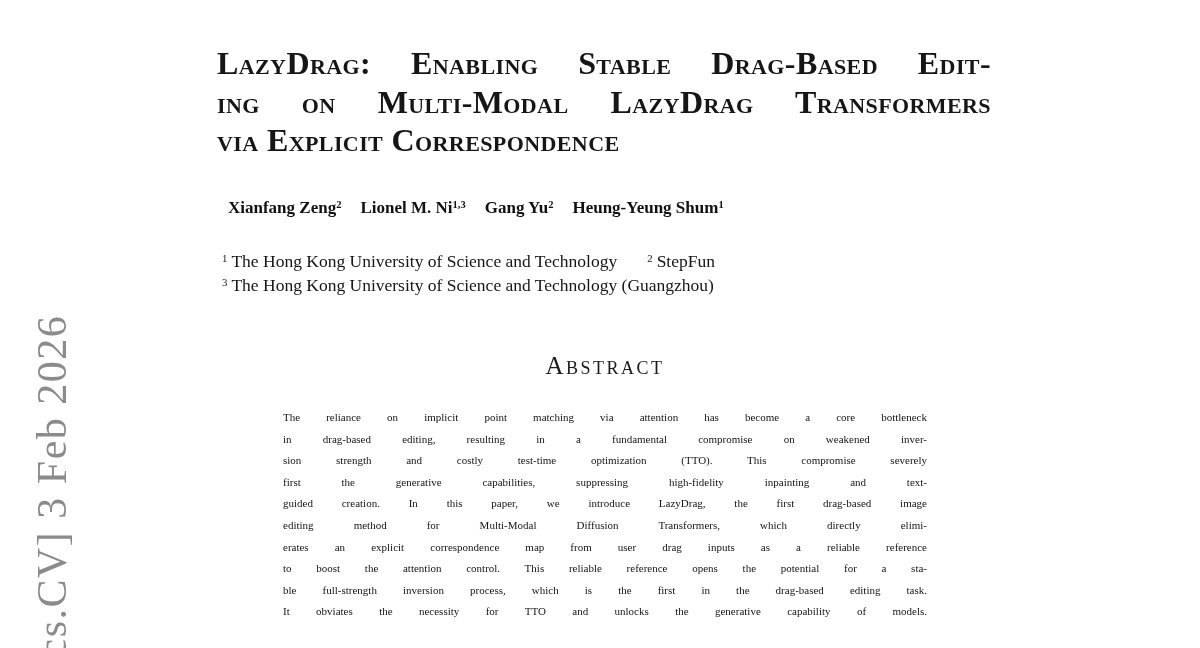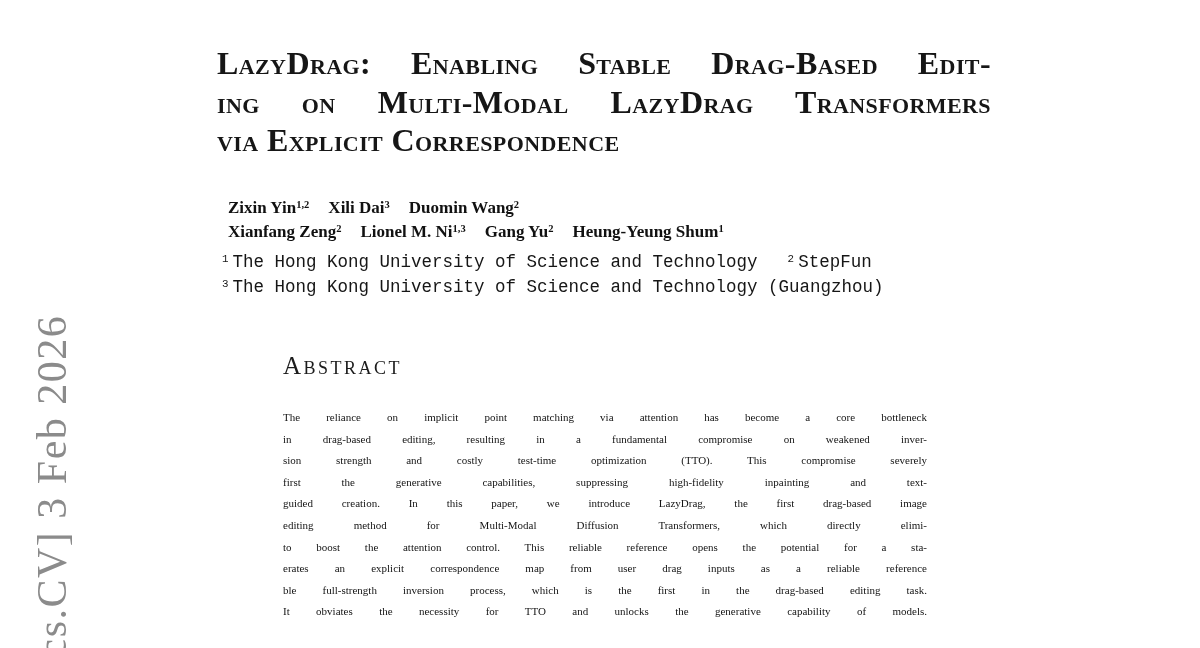--- a/index.html
+++ b/index.html
@@ -74,30 +74,31 @@
   
   .affiliations {
     position: absolute;
     left: 222px;
     top: 250px;
     font-size: 17.5px;
     line-height: 23.5px;
     color: #161616;
     white-space: nowrap;
   }
-  .affil { margin-right: 30px; font-family: Liberation Mono, monospace; }
+  .affil { margin-right: 30px; }
   .affil:last-child { margin-right: 0; }
   .affil sup { margin-right: 4px; }
 
   
   .abstract-heading {
     position: absolute;
     left: 283px;
     top: 352px;
     width: 644px;
+    text-align: center;
     font-size: 25px;
     font-variant: small-caps;
     letter-spacing: 2.5px;
     color: #1c1c1c;
   }
   .abstract-body {
     position: absolute;
     left: 283px;
     top: 407px;
     width: 644px;
@@ -118,37 +119,36 @@
 
   <div class="arxiv-stamp">[cs.CV] 3 Feb 2026</div>
 
   <h1 class="title" id="title">
       <span class="title-line jline">LazyDrag: Enabling Stable Drag-Based Edit-</span>
       <span class="title-line jline">ing on Multi-Modal LazyDrag Transformers</span>
       <span class="title-line">via Explicit Correspondence</span>
     </h1>
 
   <div class="authors" id="authors">
-      <div class="author-row"><span class="author"><span class="a-name">Zixin Yin</span><sup class="auth-sup">1,2</sup></span><span class="author"><span class="a-name">Xili Dai</span><sup class="auth-sup">3</sup></span><span class="author"><span class="a-name">Duomin Wang</span><sup class="auth-sup">2</sup></span></div>
       <div class="author-row"><span class="author"><span class="a-name">Xianfang Zeng</span><sup class="auth-sup">2</sup></span><span class="author"><span class="a-name">Lionel M. Ni</span><sup class="auth-sup">1,3</sup></span><span class="author"><span class="a-name">Gang Yu</span><sup class="auth-sup">2</sup></span><span class="author"><span class="a-name">Heung-Yeung Shum</span><sup class="auth-sup">1</sup></span></div>
     </div>
 
   <div class="affiliations" id="affiliations">
       <div class="affil-row"><span class="affil"><sup class="affil-sup">1</sup><span class="affil-text">The Hong Kong University of Science and Technology</span></span><span class="affil"><sup class="affil-sup">2</sup><span class="affil-text">StepFun</span></span></div>
       <div class="affil-row"><span class="affil"><sup class="affil-sup">3</sup><span class="affil-text">The Hong Kong University of Science and Technology (Guangzhou)</span></span></div>
     </div>
 
   <div class="abstract-heading">Abstract</div>
 
   <div class="abstract-body" id="abstract-body">
       <span class="abs-line">The reliance on implicit point matching via attention has become a core bottleneck</span>
       <span class="abs-line">in drag-based editing, resulting in a fundamental compromise on weakened inver-</span>
       <span class="abs-line">sion strength and costly test-time optimization (TTO). This compromise severely</span>
       <span class="abs-line">first the generative capabilities, suppressing high-fidelity inpainting and text-</span>
       <span class="abs-line">guided creation. In this paper, we introduce LazyDrag, the first drag-based image</span>
       <span class="abs-line">editing method for Multi-Modal Diffusion Transformers, which directly elimi-</span>
+      <span class="abs-line">erates an explicit correspondence map from user drag inputs as a reliable reference</span>
       <span class="abs-line">to boost the attention control. This reliable reference opens the potential for a sta-</span>
-      <span class="abs-line">erates an explicit correspondence map from user drag inputs as a reliable reference</span>
       <span class="abs-line">ble full-strength inversion process, which is the first in the drag-based editing task.</span>
       <span class="abs-line">It obviates the necessity for TTO and unlocks the generative capability of models.</span>
     </div>
 
 </div>
 
 </body></html>

